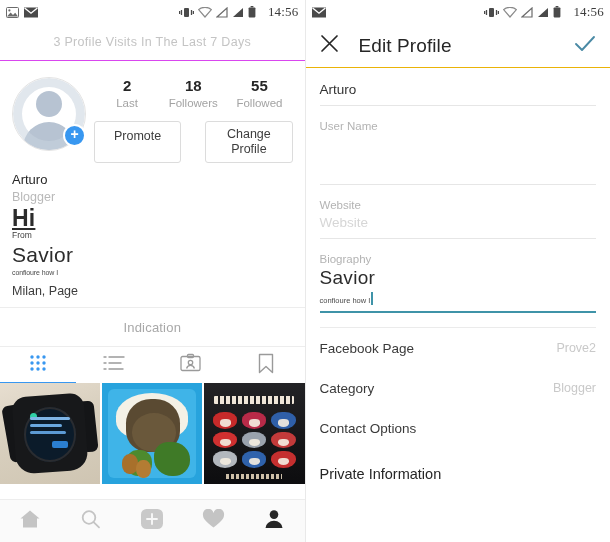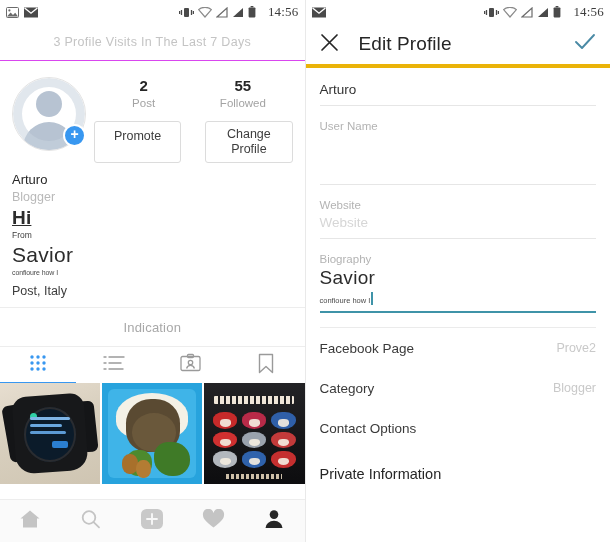--- a/index.html
+++ b/index.html
@@ -165,21 +165,21 @@
     color: #262626;
     font-weight: 500;
     line-height: 17px;
   }
   .bio .cat {
     font-size: 12.5px;
     color: #b9b9b9;
     line-height: 19px;
   }
   .bio .big {
-    font-size: 19px;
+    font-size: 23px;
     color: #2c2c2c;
     font-weight: bold;
     line-height: 22px;
     letter-spacing: .2px;
     text-decoration: underline;
   }
   .bio .tiny {
     font-size: 8.5px;
     color: #3c3c3c;
     line-height: 13px;
@@ -305,21 +305,21 @@
   }
   .bn { flex: 1; display: flex; align-items: center; justify-content: center; }
 
   
   .eheader {
     height: 44px;
     display: flex;
     align-items: center;
     padding: 0 14px;
     box-sizing: border-box;
-    border-bottom: 4px solid #eab308;
+    border-bottom: 1px solid #eab308;
     justify-content: flex-end;
   }
   .eheader .etitle {
     font-size: 19px;
     color: #262626;
     margin-left: 20px;
     flex: 1;
     letter-spacing: .1px;
   }
   .form { padding: 0 14px; }
@@ -458,21 +458,25 @@
           <div class="body"></div>
           <div class="ring"></div>
         </div>
         <div class="plus-badge">+</div>
       </div>
 
       <div class="head-right">
         <div class="stats">
           <div class="stat">
             <span class="num">2</span>
-            <span class="lab">Post</span>
+            <span class="lab">Last</span>
+          </div>
+          <div class="stat">
+            <span class="num">18</span>
+            <span class="lab">Followers</span>
           </div>
           <div class="stat">
             <span class="num">55</span>
             <span class="lab">Followed</span>
           </div>
         </div>
         <div class="btn-row">
           <div class="obtn">Promote</div>
           <div class="obtn two-line">
             <div>Change</div>
@@ -482,21 +486,21 @@
       </div>
     </div>
 
     <div class="bio">
       <div class="name">Arturo</div>
       <div class="cat">Blogger</div>
       <div class="big">Hi</div>
       <div class="tiny">From</div>
       <div class="big2">Savior</div>
       <div class="micro">confioure how I</div>
-      <div class="loc">Post, Italy</div>
+      <div class="loc">Milan, Page</div>
     </div>
 
     <div class="sep"></div>
 
     <div class="indication">
       <span>Indication</span>
     </div>
 
     <div class="tabstrip">
       <div class="tab">

